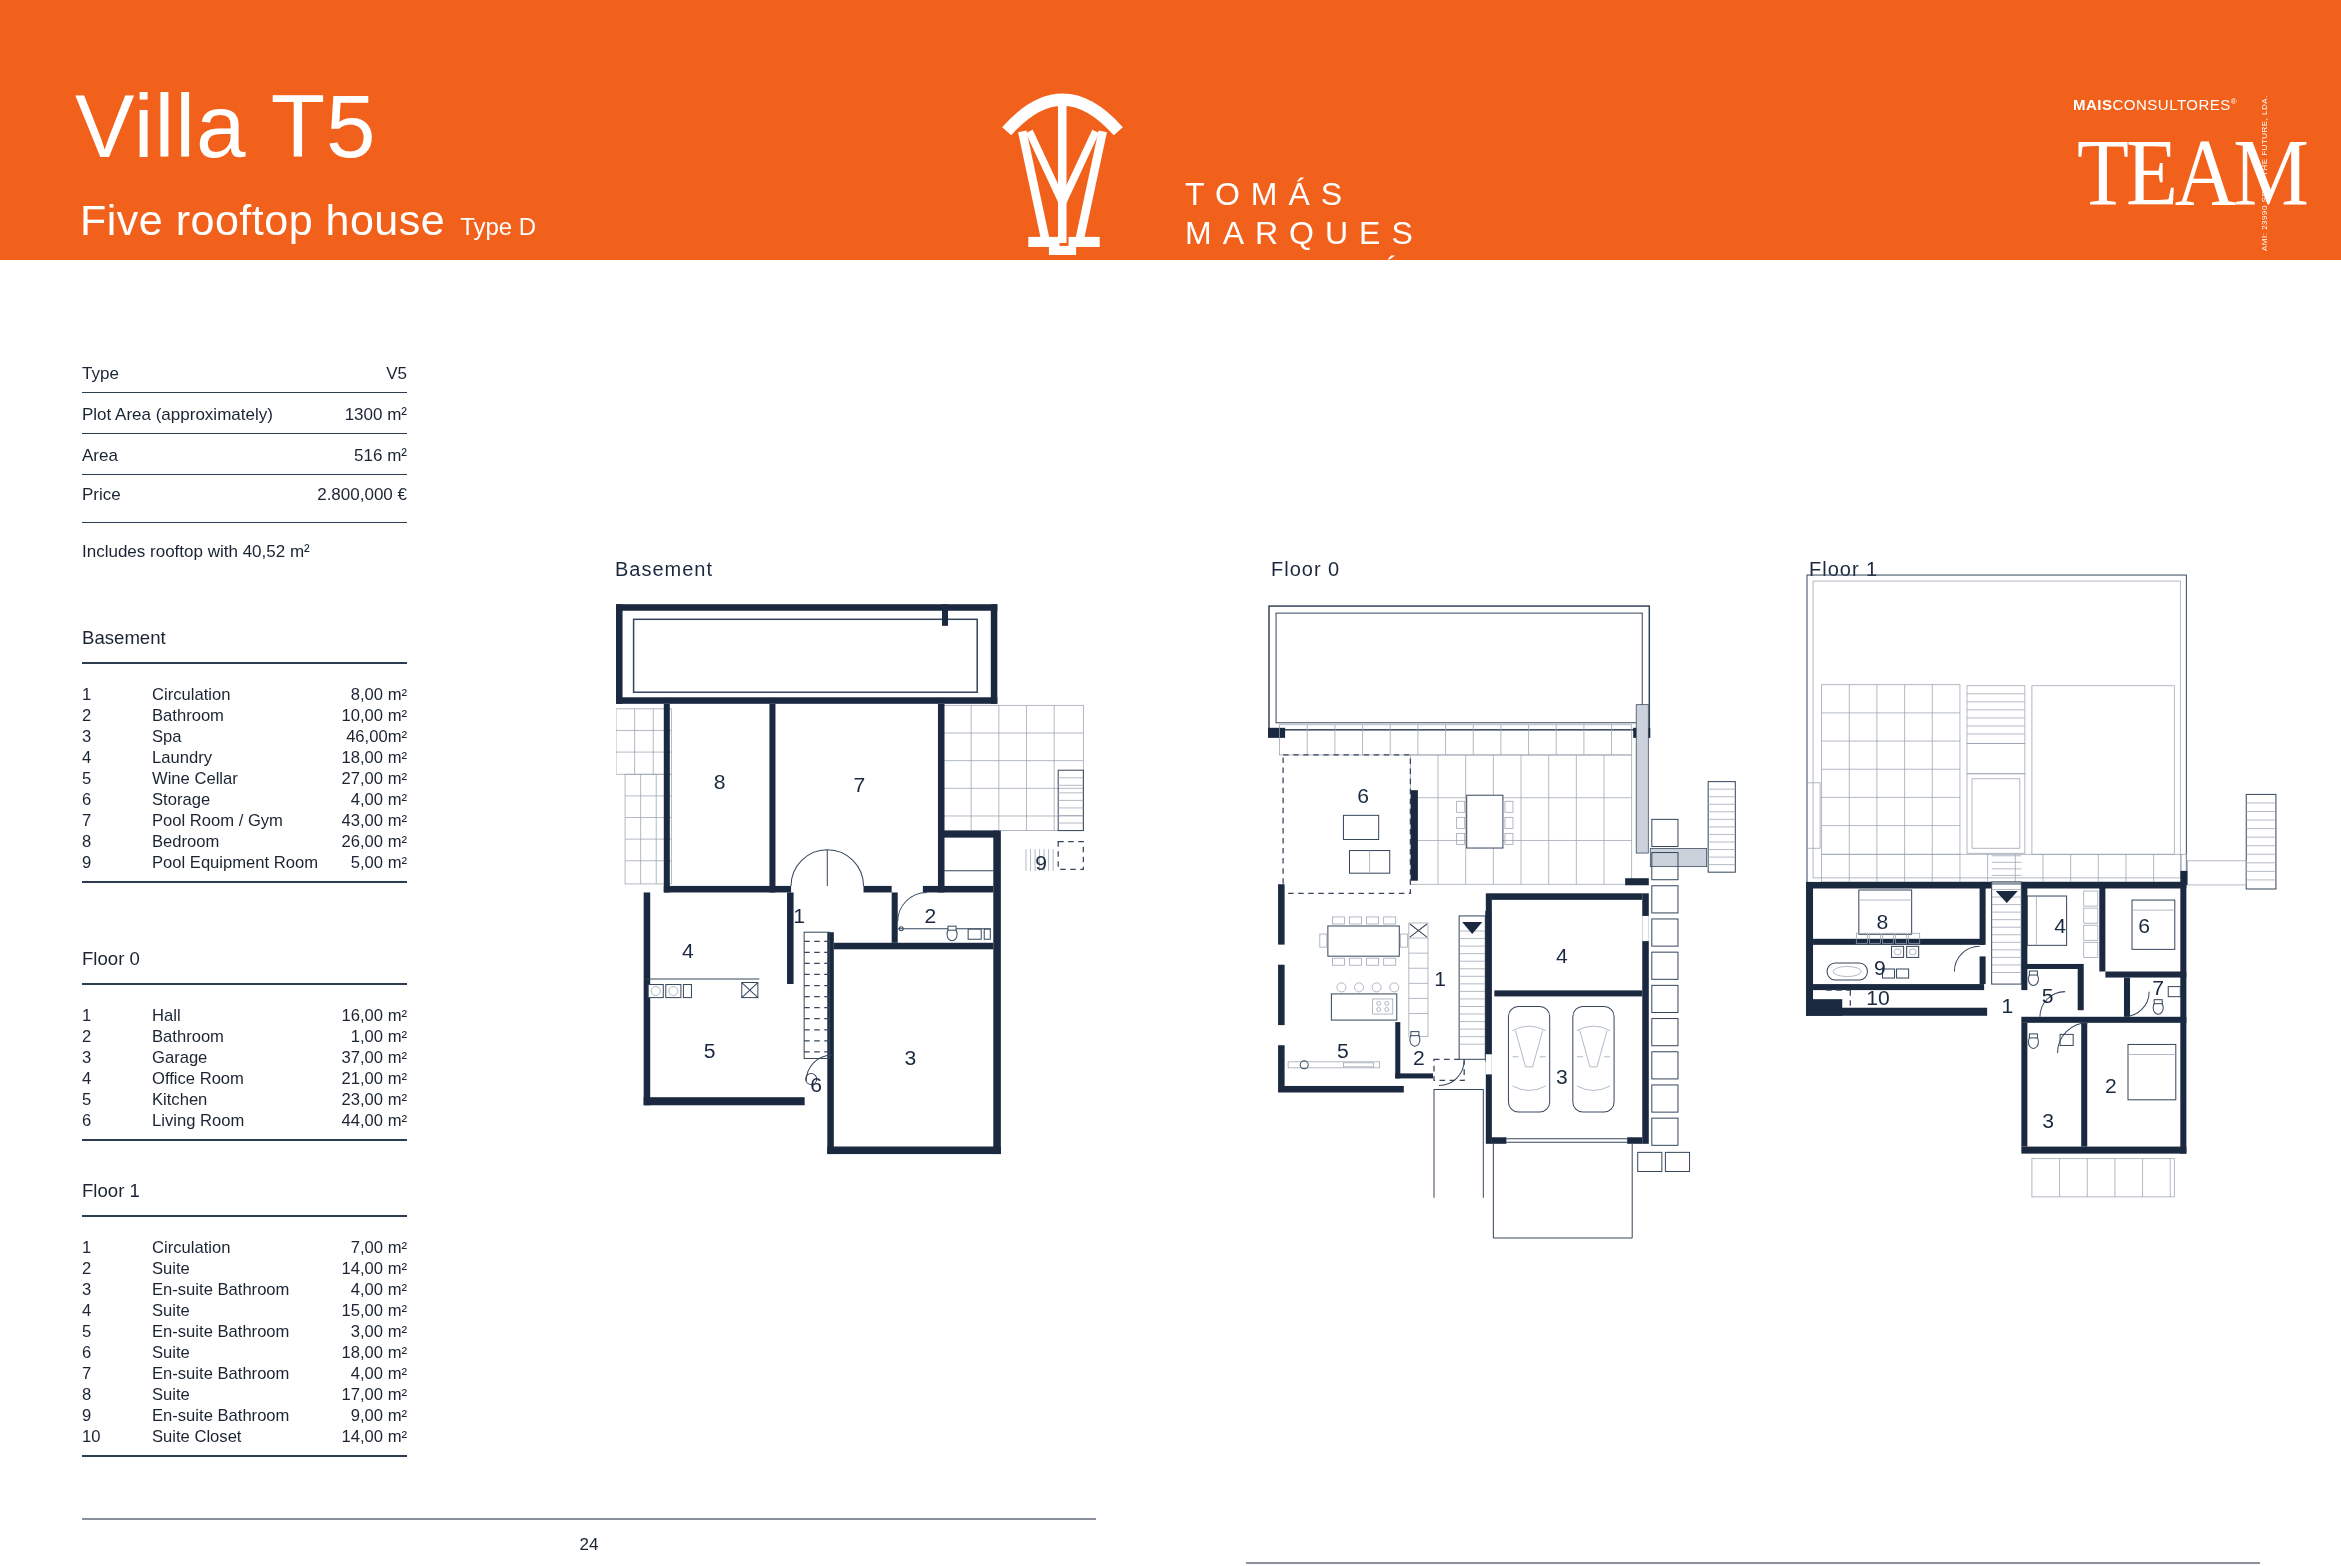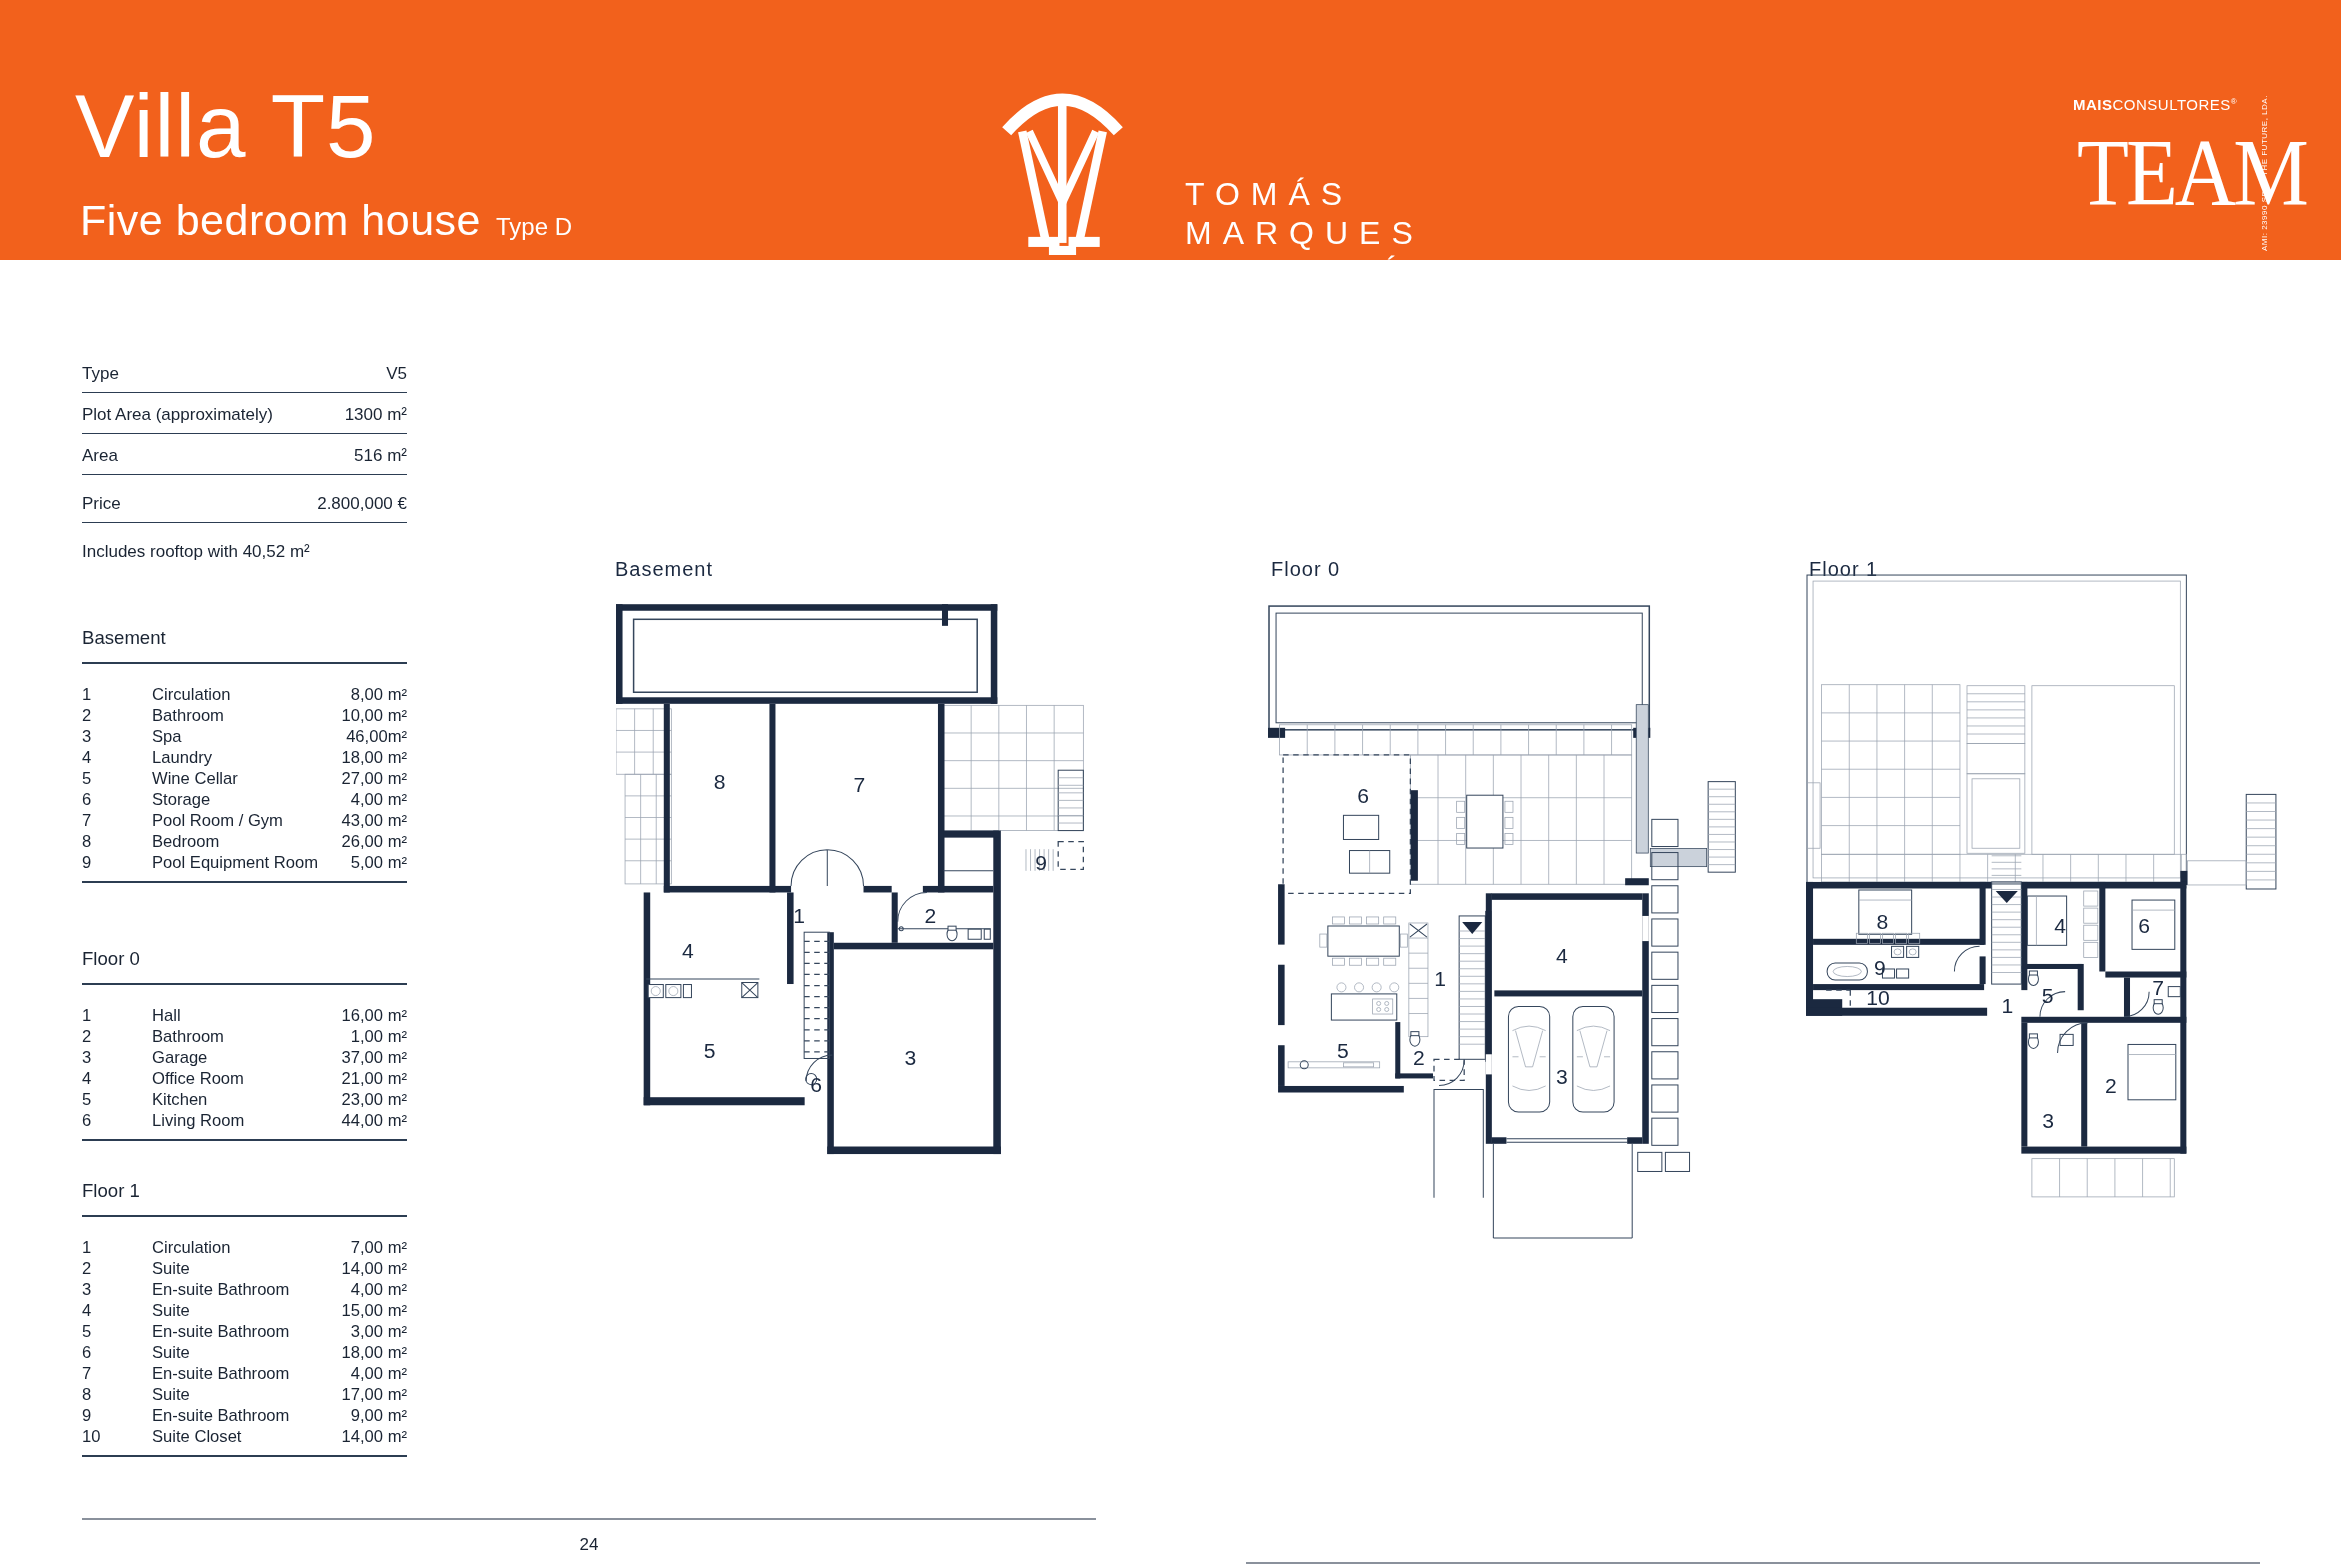--- a/index.html
+++ b/index.html
@@ -54,21 +54,21 @@
   .fpage{margin-top:15px;font-size:17px;color:#1A2433;}
 </style>
 </head>
 <body>
 
 <div class="page">
 
   <div class="hero">
     <div class="hero-title">Villa T5</div>
     <div class="hero-sub">
-      <span class="sub-main">Five bedroom house</span>
+      <span class="sub-main">Five rooftop house</span>
       <span class="sub-type">Type D</span>
     </div>
 
     <svg class="monogram" viewBox="0 0 252 352">
       <path d="M15 102 Q126 -24 237 102" stroke="#fff" stroke-width="24" fill="none"></path>
       <rect x="117" y="34" width="17" height="290" fill="#fff"></rect>
       <path d="M46 102 L92 318" stroke="#fff" stroke-width="17" fill="none"></path>
       <path d="M206 102 L160 318" stroke="#fff" stroke-width="17" fill="none"></path>
       <path d="M60 102 L126 244 L192 102" stroke="#fff" stroke-width="15" fill="none"></path>
       <rect x="58" y="312" width="62" height="20" fill="#fff"></rect>
@@ -97,21 +97,21 @@
       <span class="dval">V5</span>
     </div>
     <div class="drow">
       <span>Plot Area (approximately)</span>
       <span class="dval">1300 m²</span>
     </div>
     <div class="drow">
       <span>Area</span>
       <span class="dval">516 m²</span>
     </div>
-    <div class="drow" style="height:48px;">
+    <div class="drow" style="height:48px;align-items:center;">
       <span>Price</span>
       <span class="dval">2.800,000 €</span>
     </div>
     <div class="note">Includes rooftop with 40,52 m²</div>
   </div>
 
   <div class="section" style="top:627px;">
     <div class="stitle">Basement</div>
     <div class="srule"></div>
     <div class="srows">

